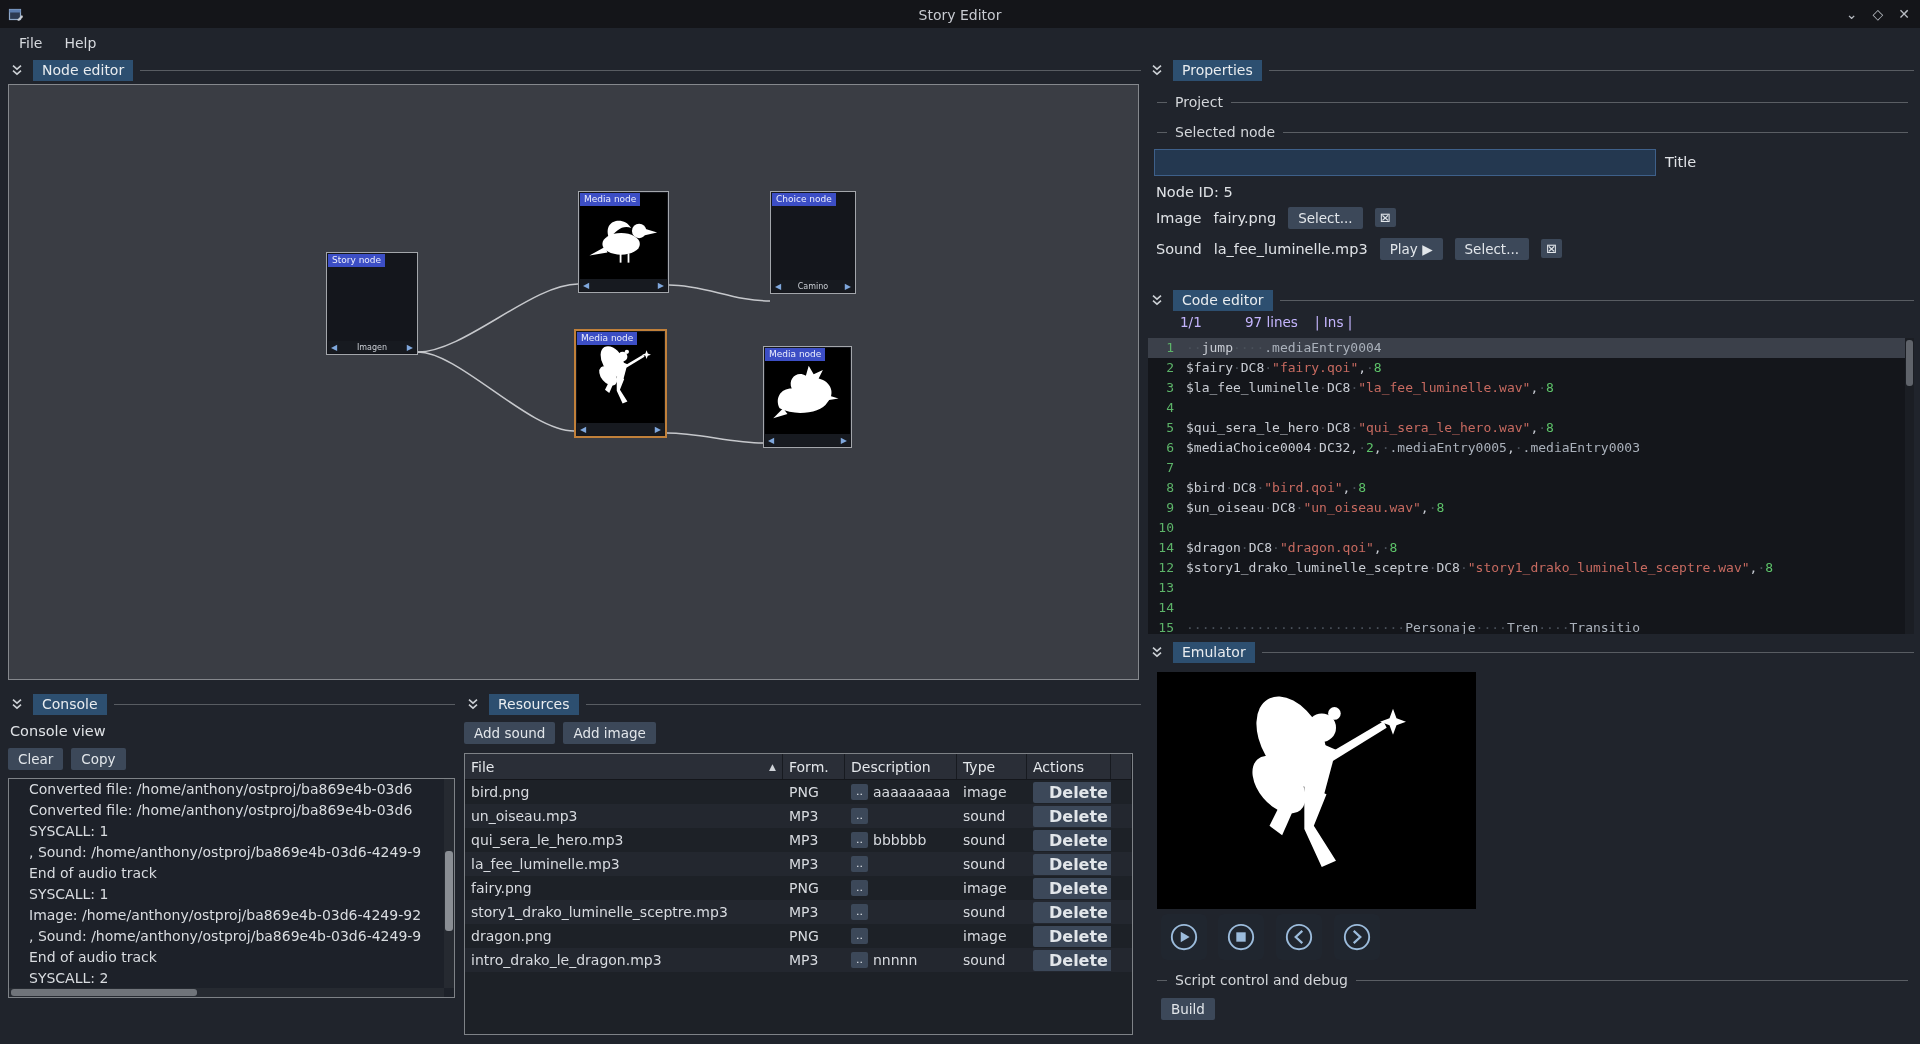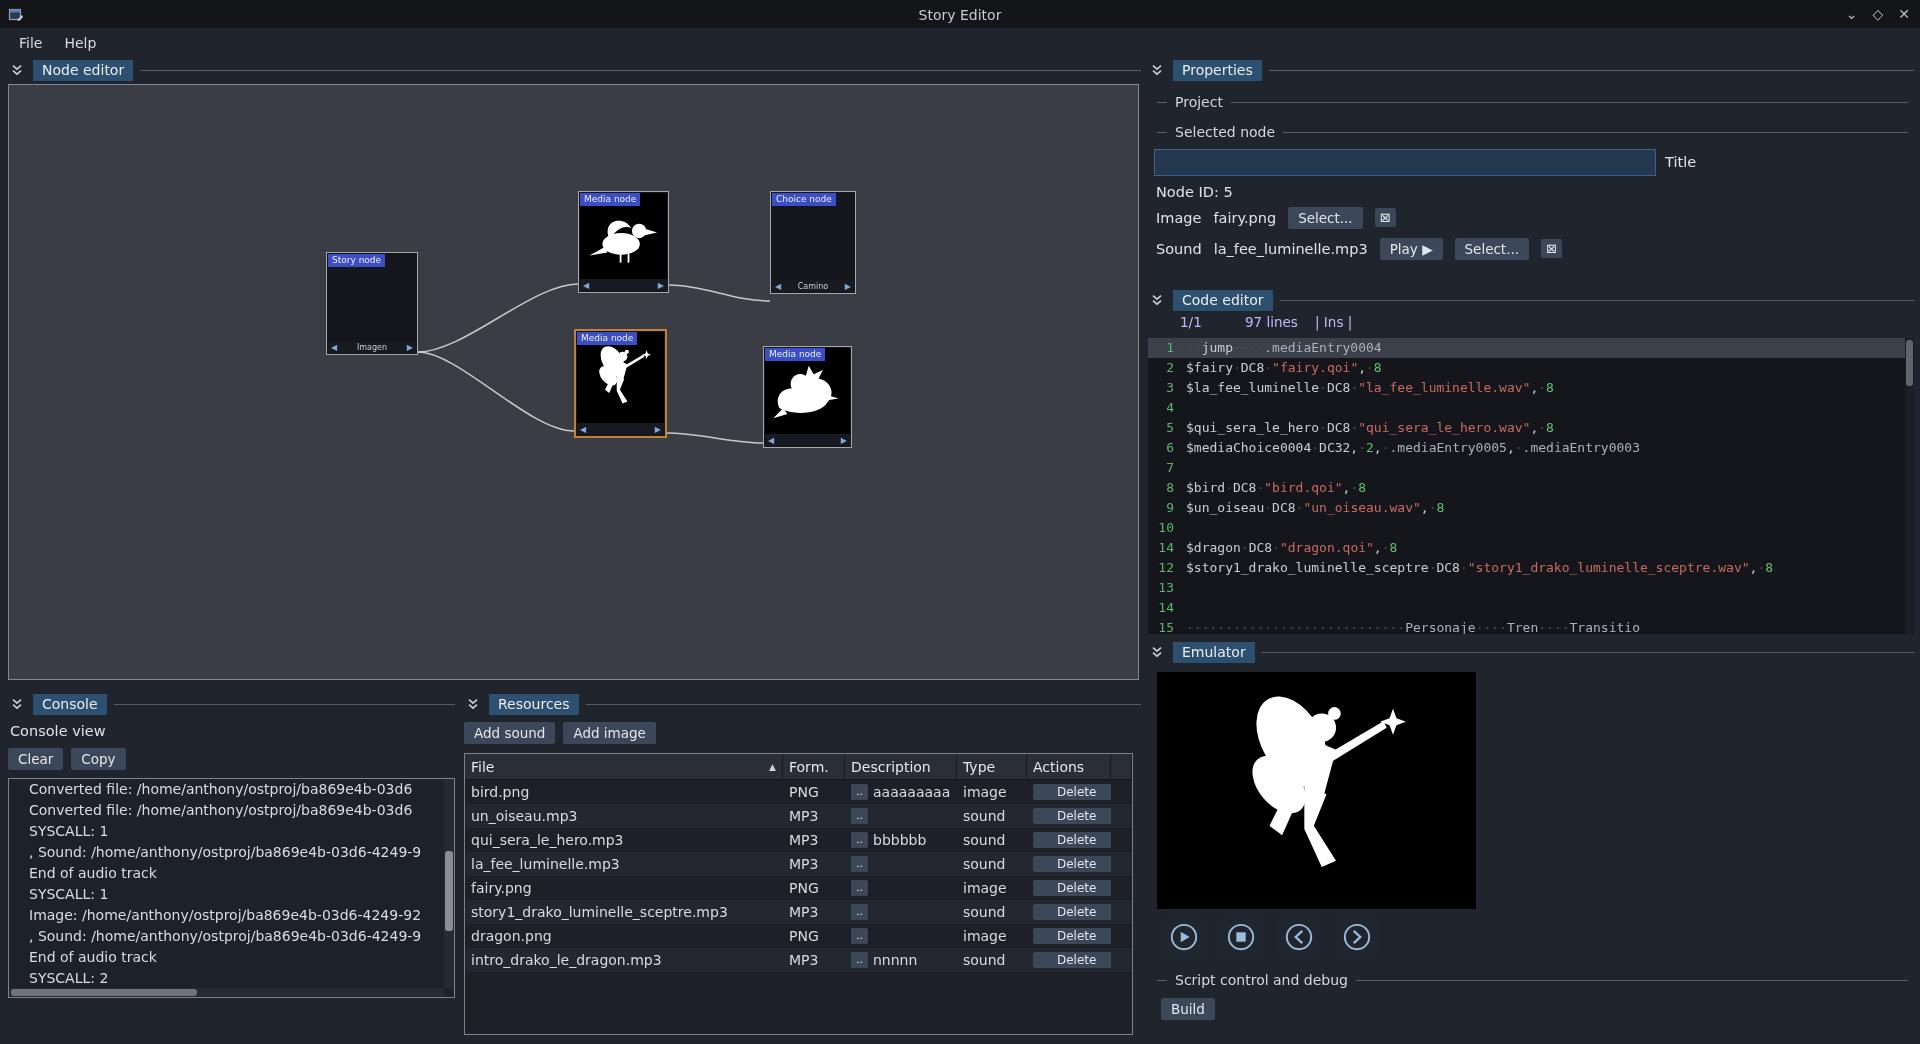--- a/index.html
+++ b/index.html
@@ -66,21 +66,21 @@
   .btn-row{position:absolute;display:flex;gap:8px;}
 
   
   .resbox{position:absolute;left:464px;top:753px;width:669px;height:282px;border:1px solid #7e8287;background:#1d2127;overflow:hidden;font-size:14px;}
   .thead{display:grid;grid-template-columns:318px 62px 112px 70px 84px 1fr;height:26px;background:#2a2e37;border-bottom:1px solid #14161b;}
   .th{display:flex;align-items:center;padding:0 6px;color:#e4e7eb;border-right:1px solid #171a20;background:none;border-top:none;border-bottom:none;border-left:none;font-family:inherit;font-size:14px;}
   .sort{margin-left:auto;font-size:9px;color:#cfd3d8;}
   .trow{display:grid;grid-template-columns:318px 62px 112px 70px 84px 1fr;height:24px;}
   .trow.alt{background:#23272f;}
   .td{display:flex;align-items:center;padding:0 6px;white-space:nowrap;overflow:hidden;gap:5px;color:#d8dbe0;}
-  .del-btn{padding:1px 24px;font-size:12px;}
+  .del-btn{padding:1px 16px;font-size:16px;font-weight:bold;}
 
   
   .emu-screen{position:absolute;left:1157px;top:672px;width:319px;height:237px;background:#000;display:flex;align-items:center;justify-content:center;overflow:hidden;}
   .emu-btn{position:absolute;width:46px;height:46px;background:#20262f;border:none;border-radius:6px;display:flex;align-items:center;justify-content:center;}
 </style>
 </head>
 <body>
 
 <div id="app">
 

